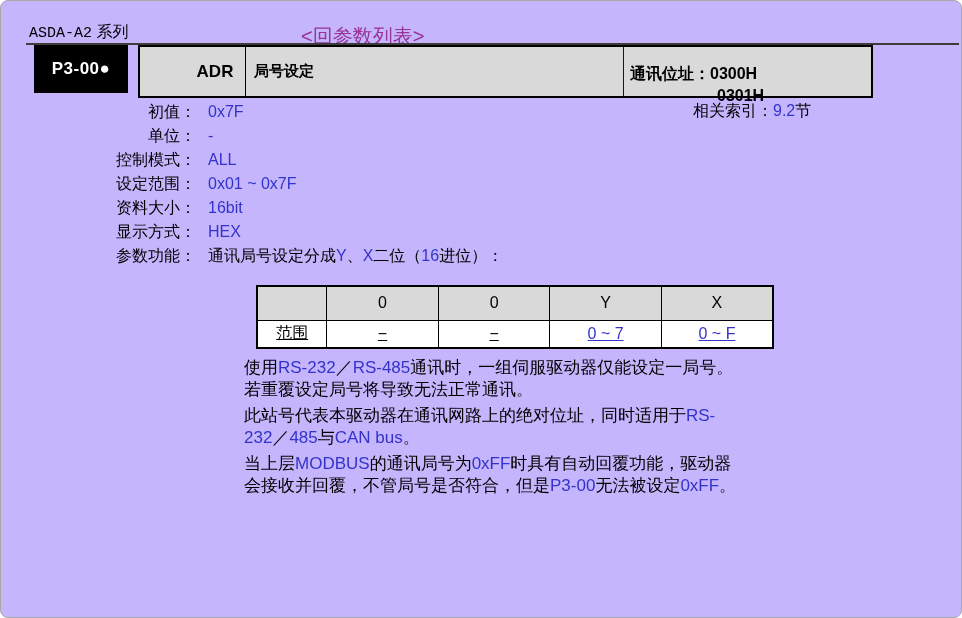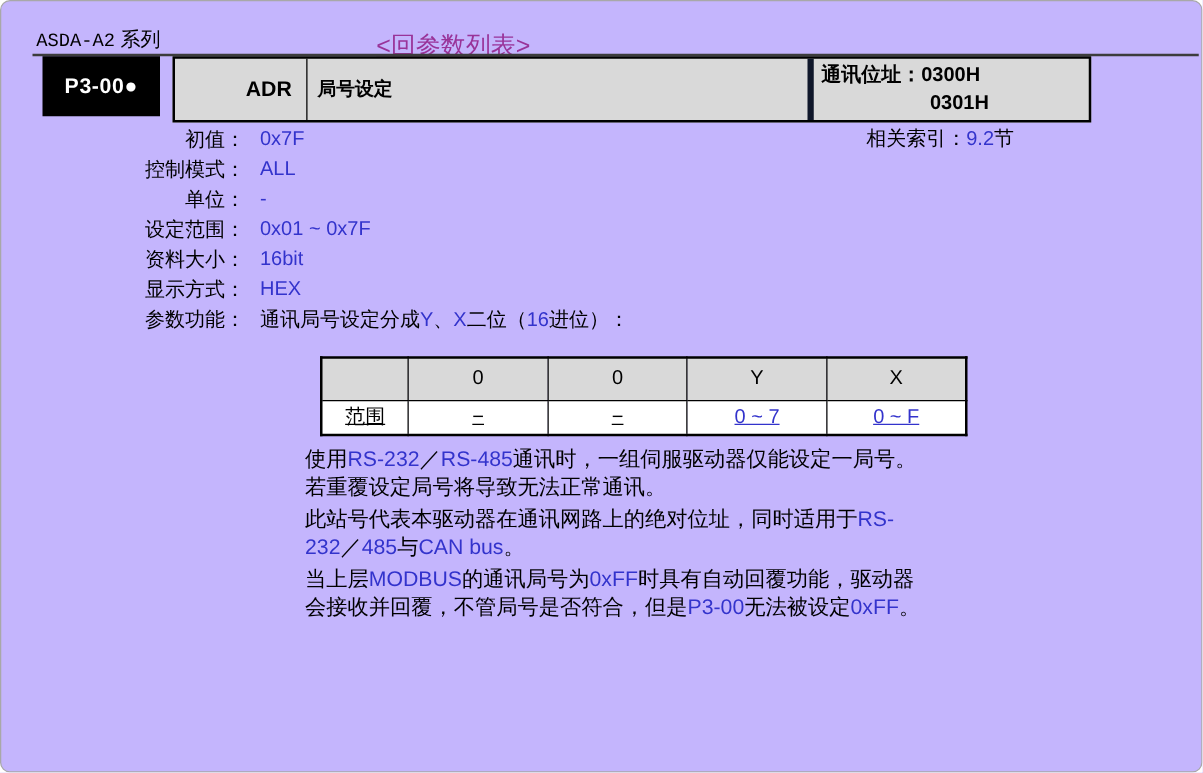--- a/index.html
+++ b/index.html
@@ -24,21 +24,21 @@
   }
   .ptable {
     position:absolute; left:137px; top:44px; width:735px; height:53px;
     border:2px solid #000; background:#d9d9d9; display:flex; font-weight:bold;
   }
   .ptable .c1 {
     width:106px; border-right:1px solid #000; display:flex;
     align-items:center; justify-content:center; font-size:17px;padding-left:45px;
   }
   .ptable .c2 { flex:1; display:flex; align-items:center; padding-left:8px; font-size:15px; }
-  .ptable .c3 { width:225px; border-left:5px solid #0f172a; padding:3px 8px 0 6px; font-size:16px; line-height:22px; }
+  .ptable .c3 { width:248px; border-left:1px solid #0f172a; padding:16px 8px 0 6px; font-size:16px; line-height:22px; }
   .ptable .c3 .l2 { margin-left:87px; }
 
   .related { position:absolute; left:692px; top:100px; font-size:16px; white-space:nowrap; }
   .blue { color:#3333cc; }
   .run-k { color:#000; }
   .run-b { color:#3333cc; }
 
   .fields { position:absolute; left:30px; top:99px; width:860px; }
   .frow { display:flex; height:24px; align-items:center; font-size:16px; }
   .frow .lbl { width:165px; text-align:right; white-space:nowrap; }
@@ -88,26 +88,26 @@
   <div class="related">
     <span>相关索引：</span><span class="blue">9.2</span><span>节</span>
   </div>
 
   <div class="fields">
     <div class="frow">
       <span class="lbl">初值：</span>
       <span class="val blue">0x7F</span>
     </div>
     <div class="frow">
+      <span class="lbl">单位：</span>
+      <span class="val blue">-</span>
+    </div>
+    <div class="frow">
       <span class="lbl">控制模式：</span>
       <span class="val blue">ALL</span>
-    </div>
-    <div class="frow">
-      <span class="lbl">单位：</span>
-      <span class="val blue">-</span>
     </div>
     <div class="frow">
       <span class="lbl">设定范围：</span>
       <span class="val blue">0x01 ~ 0x7F</span>
     </div>
     <div class="frow">
       <span class="lbl">资料大小：</span>
       <span class="val blue">16bit</span>
     </div>
     <div class="frow">

